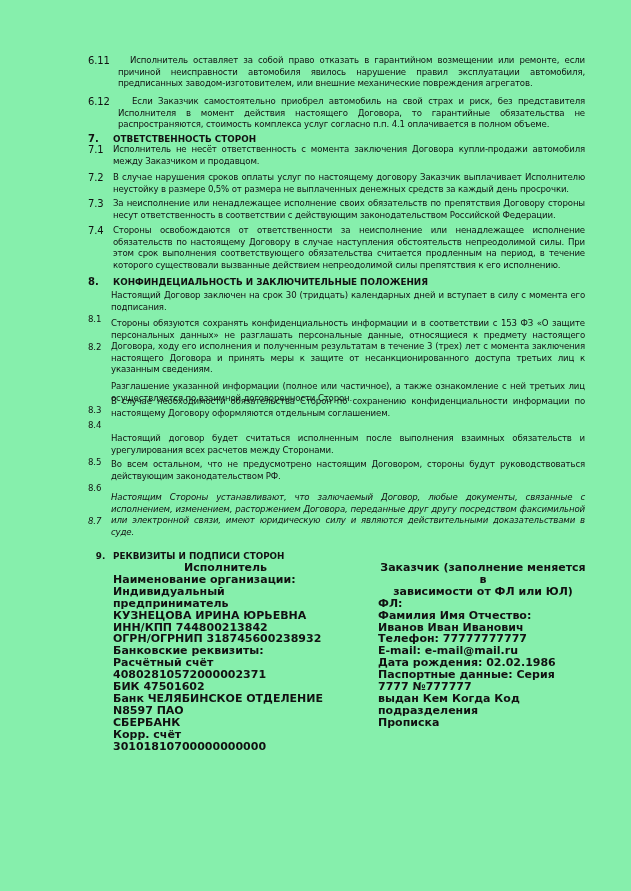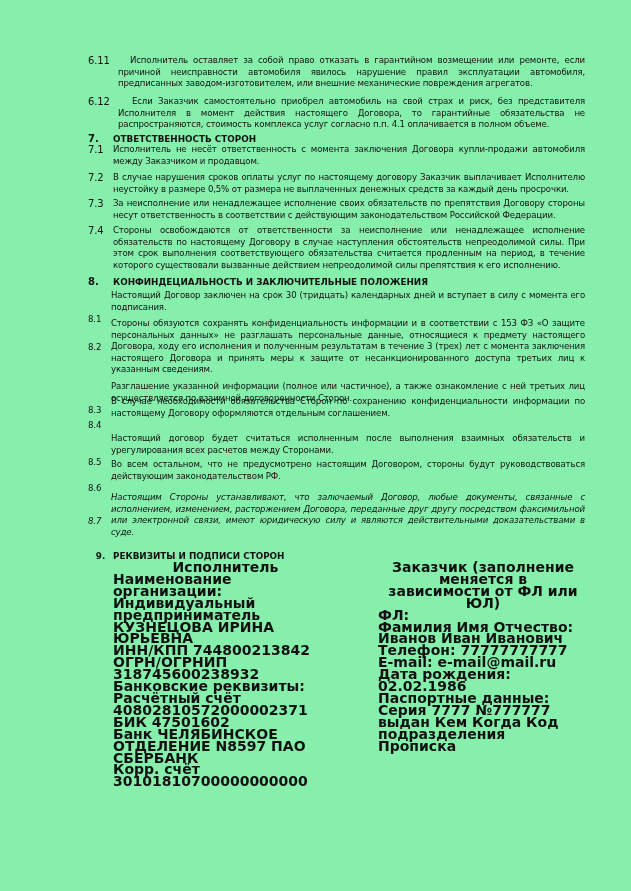--- a/index.html
+++ b/index.html
@@ -8,21 +8,21 @@
     .para { position: absolute; left: 88px; width: 497px; font-size: 8.6px; line-height: 11.6px; letter-spacing: -0.15px; }
     .para .num { position: absolute; left: 0; top: 0; font-size: 10px; }
     .para .txt { display: block; padding-left: 29px; text-align: justify; text-align-last: left; }
     .para.p6 .txt { text-indent: 11px; padding-left: 30px; }
     .para.p6 .txt { text-indent: 0; }
     .para.p8 .num { font-size: 8.6px; margin-top: 24px; }
     .para.p8 .txt { padding-left: 23px; }
     .para.p7 .txt { padding-left: 25px; }
     .heading { position: absolute; left: 88px; font-size: 8.8px; font-weight: bold; line-height: 12px; }
     .heading .hnum { display: inline-block; width: 25px; font-size: 10px; }
-    .sig-col { position: absolute; font-size: 14px; font-weight: bold; line-height: 11.9px; }
+    .sig-col { position: absolute; font-size: 11px; font-weight: bold; line-height: 11.9px; }
     .sig-col .center { text-align: center; }
     .sig-left { left: 113px; width: 225px; }
     .sig-right { left: 378px; width: 210px; }
     .sec9 { position: absolute; left: 88px; top: 550px; font-size: 8.8px; font-weight: bold; line-height: 12px; text-align: center; }
     .sec9 .hnum { display: inline-block; width: 25px; }
   </style>
 </head>
 <body>
 
 <div class="page">

